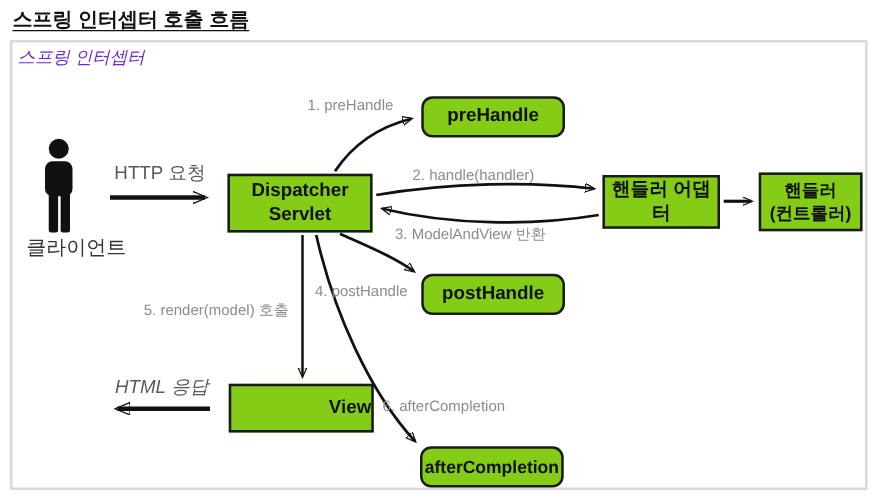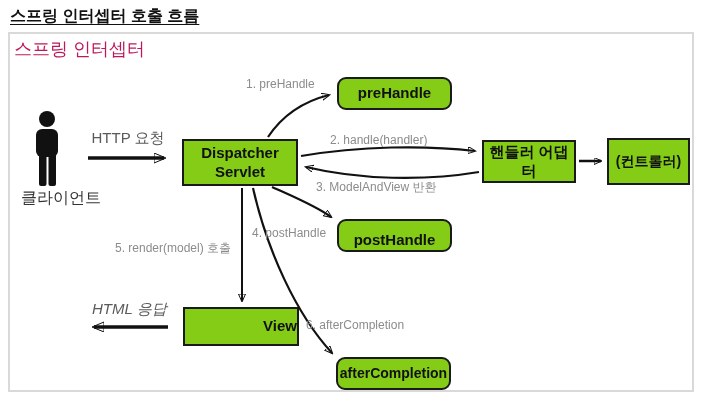--- a/index.html
+++ b/index.html
@@ -21,33 +21,33 @@
     position:absolute;left:10px;top:6px;
     font-size:16px;font-weight:bold;color:var(--node-text);
     text-decoration:underline;text-underline-offset:3px;
   }
   .container-frame{
     position:absolute;left:8px;top:32px;width:686px;height:360px;
     border:2px solid var(--container-border);background:var(--background);
   }
   .container-label{
     position:absolute;left:14px;top:37px;
-    font-size:18px;color:#be185d;
+    font-size:14px;color:#6d28d9;font-style:italic;
   }
 
   .node{
     position:absolute;display:flex;align-items:center;justify-content:center;
     background:#84cc16;border:2.5px solid var(--node-border);
     font-weight:bold;color:var(--node-text);text-align:center;
     z-index:10;line-height:1.25;
   }
   .node.rounded{border-radius:9px;}
   .node-dispatcher{left:182px;top:139px;width:116px;height:47px;font-size:15px;}
   .node-prehandle{left:337px;top:77px;width:115px;height:33px;font-size:15px;}
-  .node-posthandle{left:337px;top:219px;width:115px;height:33px;font-size:15px;align-items:flex-end;}
+  .node-posthandle{left:337px;top:219px;width:115px;height:33px;font-size:15px;}
   .node-aftercompletion{left:336px;top:357px;width:115px;height:33px;font-size:14px;}
   .node-handler-adapter{left:482px;top:140px;width:94px;height:43px;font-size:15px;}
   .node-handler-controller{left:607px;top:138px;width:83px;height:47px;font-size:14px;}
   .node-view{left:183px;top:307px;width:116px;height:39px;font-size:15px;justify-content:flex-end;}
 
   .edge-label{
     position:absolute;z-index:20;white-space:nowrap;
     font-size:12px;font-weight:normal;color:var(--edge-label-gray);
     background:transparent;
   }
@@ -139,20 +139,21 @@
   <div class="node rounded node-aftercompletion">
     <span>afterCompletion</span>
   </div>
 
   <div class="node node-handler-adapter">
     <span>핸들러 어댑터</span>
   </div>
 
   <div class="node node-handler-controller">
     <div>
+      <div>핸들러</div>
       <div>(컨트롤러)</div>
     </div>
   </div>
 
   <div class="node node-view">
     <span>View</span>
   </div>
 
   <div class="flow-label label-http">HTTP 요청</div>
   <div class="edge-label label-step1">1. preHandle</div>

